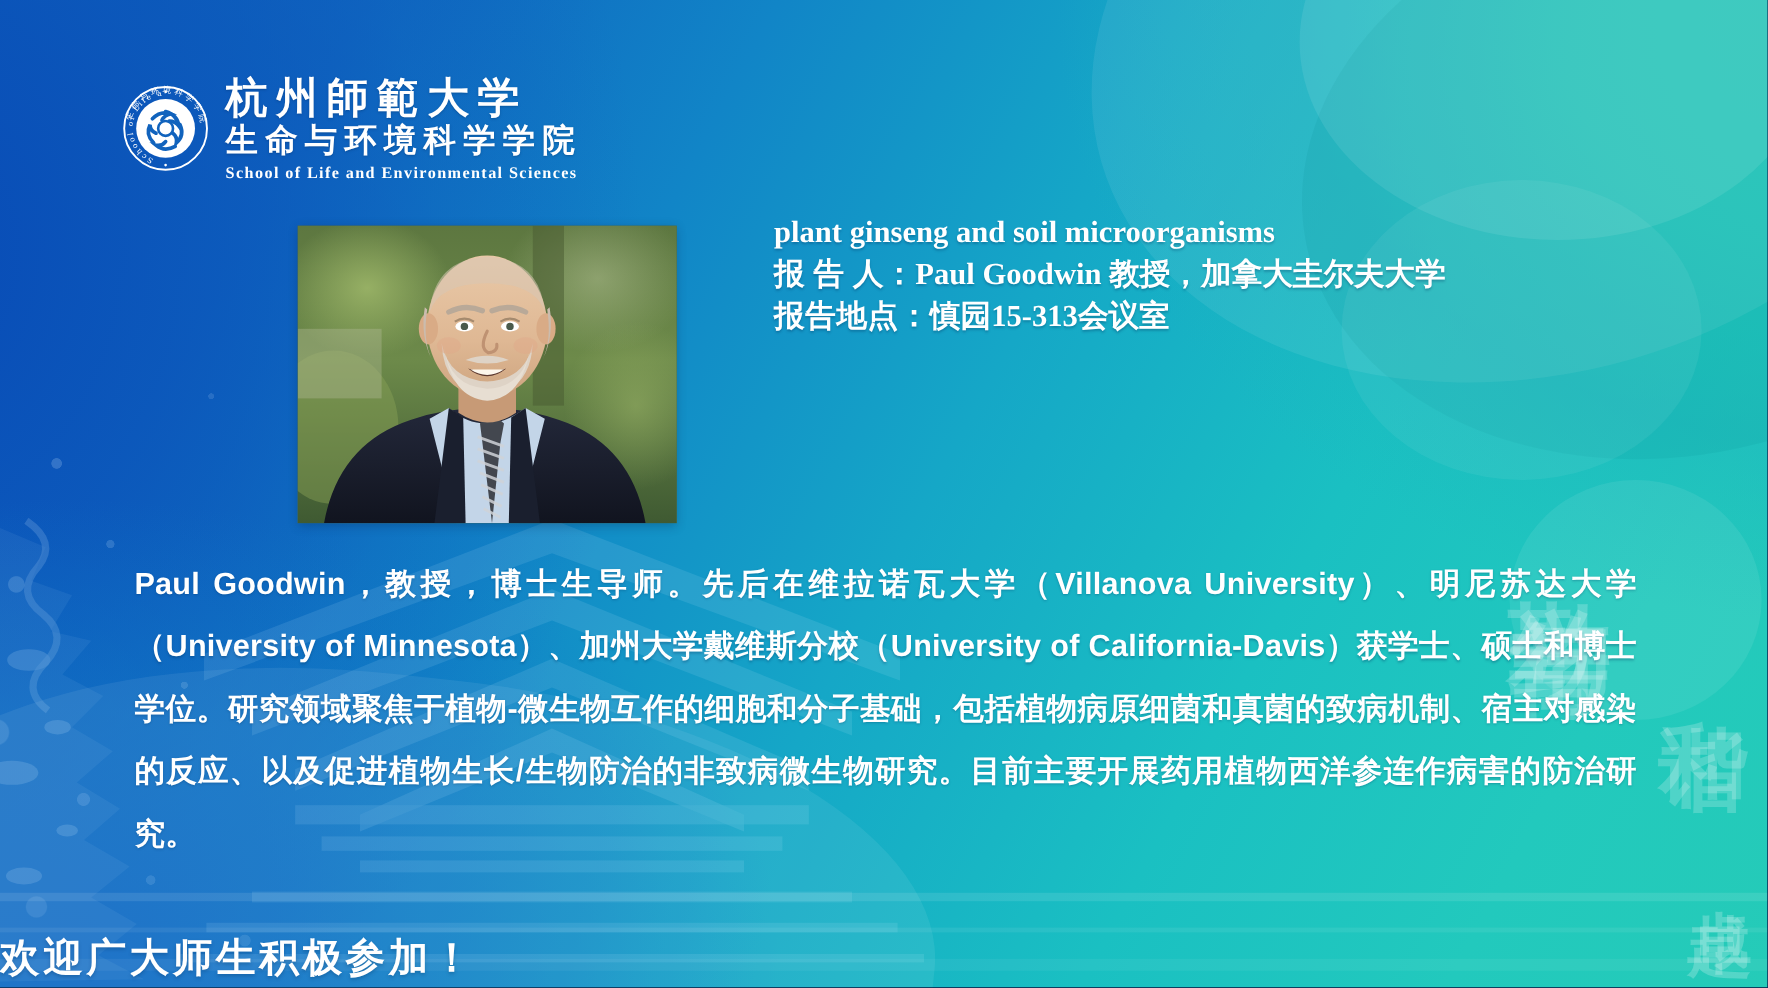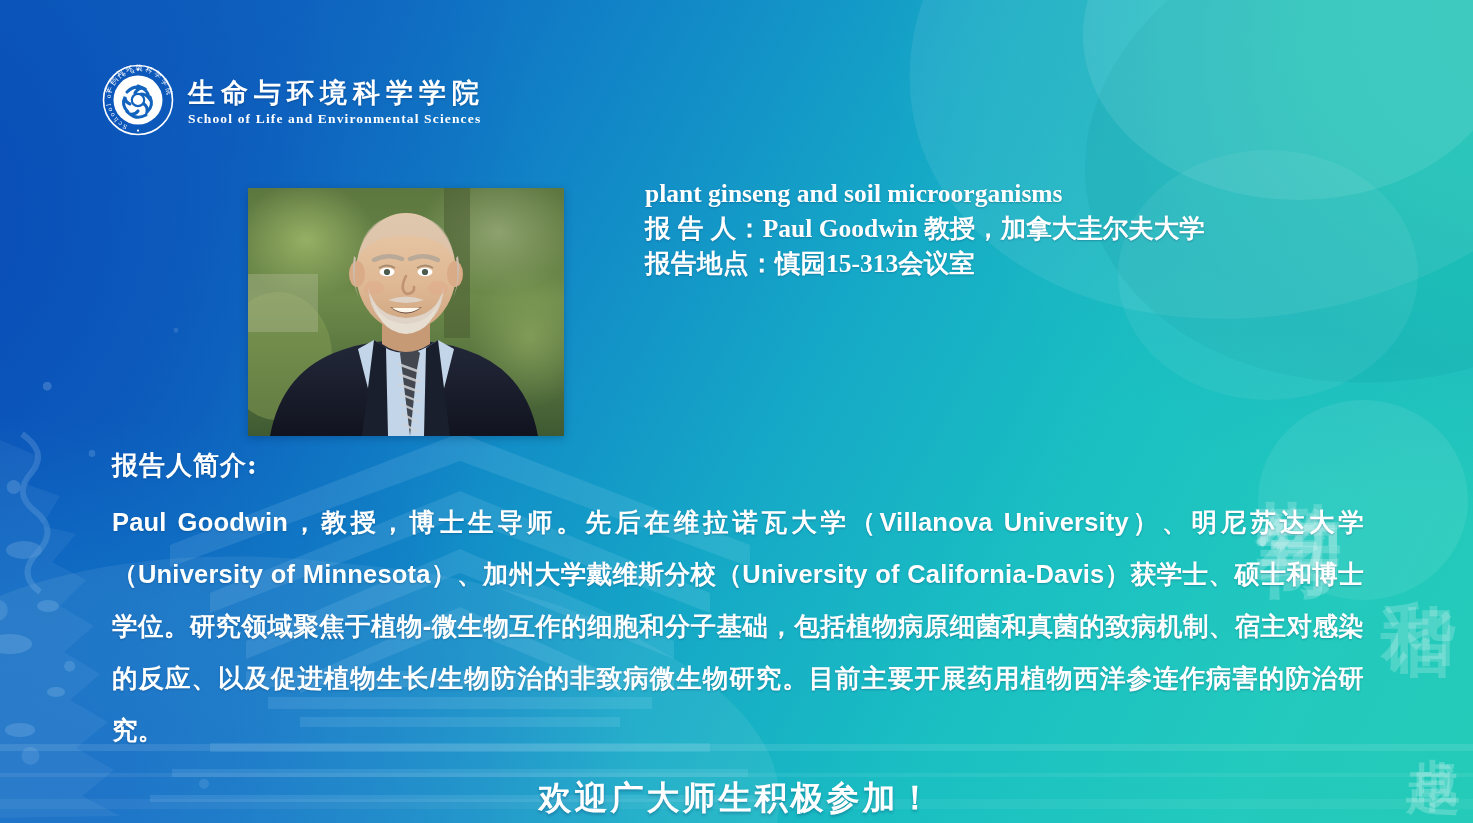--- a/index.html
+++ b/index.html
@@ -201,21 +201,21 @@
     margin-top:13px;
     font-family:Liberation Sans, sans-serif;
     font-size:25.5px;font-weight:700;line-height:52px;
     text-align:justify;
     text-align-last:left;
     text-shadow:0 1px 2px rgba(0,45,90,.30);
     letter-spacing:.2px;
   }
 
   .footer{
-    position:absolute;left:0;right:0;top:776px;text-align:center;
+    position:absolute;left:0;right:0;top:776px;text-align:left;
     font-family:"DejaVu Serif", serif;
     font-size:33px;font-weight:700;color:#fff;letter-spacing:3px;
     text-shadow:0 2px 3px rgba(0,50,95,.30);
   }
 </style>
 </head>
 <body>
 
 <div id="poster">
 
@@ -290,20 +290,21 @@
         <text font-family="DejaVu Serif, serif" font-size="6.2" fill="#ffffff" letter-spacing="1.6">
           <textPath href="#ringtop" startOffset="56%">School of Life and Environmental Sciences</textPath>
         </text>
         <path id="ringcn" d="M6.2 36 a29.8 29.8 0 0 1 59.6 0" fill="none"></path>
         <text font-family="DejaVu Serif, serif" font-size="7" fill="#ffffff" letter-spacing="2.4">
           <textPath href="#ringcn" startOffset="7%">生命与环境科学学院</textPath>
         </text>
       </svg>
     </span>
     <span class="logo-text">
+      <span class="logo-cn1">杭州師範大学</span>
       <span class="logo-cn2">生命与环境科学学院</span>
       <span class="logo-en">School of Life and Environmental Sciences</span>
     </span>
   </div>
 
 
   <div class="photo">
     <svg viewBox="0 0 316 248" preserveAspectRatio="xMidYMid slice">
       <defs>
         <linearGradient id="bgTop" x1="0" y1="0" x2="0" y2="1">
@@ -398,19 +399,18 @@
     </div>
     <div class="info-line">
       <span class="lbl-sp">报 告 人：</span><span>Paul Goodwin 教授，加拿大圭尔夫大学</span>
     </div>
     <div class="info-line">
       <span class="lbl-sp">报告地点：</span><span>慎园15-313会议室</span>
     </div>
   </div>
 
   <div class="bio">
-    <div class="bio-head">报告人简介:</div>
     <div class="bio-body">Paul Goodwin，教授，博士生导师。先后在维拉诺瓦大学（Villanova University）、明尼苏达大学（University of Minnesota）、加州大学戴维斯分校（University of California-Davis）获学士、硕士和博士学位。研究领域聚焦于植物-微生物互作的细胞和分子基础，包括植物病原细菌和真菌的致病机制、宿主对感染的反应、以及促进植物生长/生物防治的非致病微生物研究。目前主要开展药用植物西洋参连作病害的防治研究。</div>
   </div>
 
   <div class="footer">欢迎广大师生积极参加！</div>
 
 </div>
 
 </body></html>

